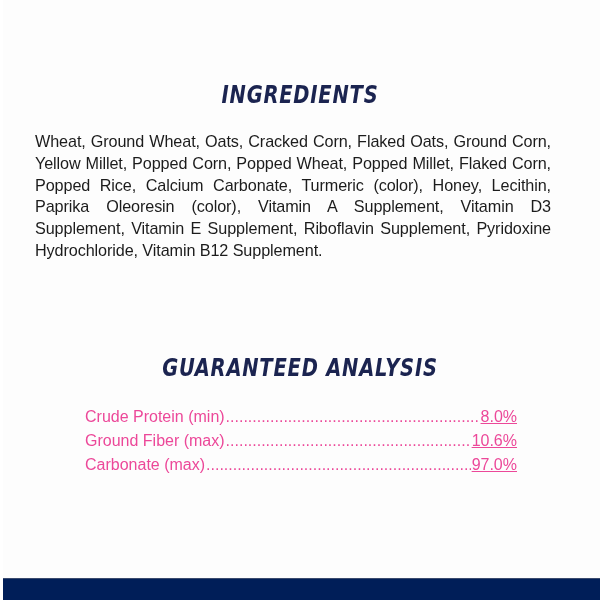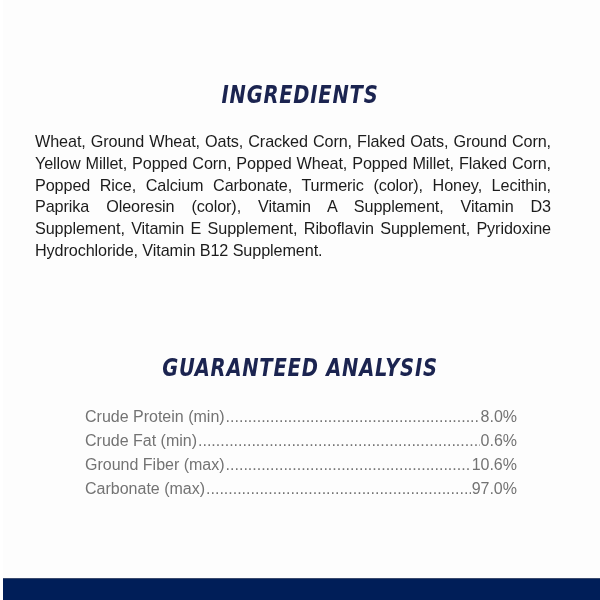--- a/index.html
+++ b/index.html
@@ -58,35 +58,35 @@
       left: 85px;
       top: 405px;
       width: 432px;
     }
     .analysis-row {
       display: flex;
       align-items: baseline;
       height: 24px;
       font-size: 16px;
       line-height: 24px;
-      color: #737373;
+      color: #ec4899;
       white-space: nowrap;
       overflow: hidden;
     }
     .analysis-label { flex: 0 0 auto; }
     .analysis-dots {
       flex: 1 1 auto;
       overflow: hidden;
       letter-spacing: 0px;
       margin: 0 1px;
     }
     .analysis-dots::before {
       content: "....................................................................................................................................";
     }
-    .analysis-value { flex: 0 0 auto; text-align: right; }
+    .analysis-value { flex: 0 0 auto; text-align: right; text-decoration: underline; }
 
     .bottom-bar {
       position: absolute;
       left: 3px;
       top: 578px;
       width: 597px;
       height: 22px;
       background: #001e58;
       border-top: 1px solid #3a4a6e;
     }
@@ -102,25 +102,20 @@
 
 <div class="section-title" id="analysis-title">GUARANTEED ANALYSIS</div>
 
 <div class="analysis">
   <div class="analysis-row">
     <span class="analysis-label">Crude Protein (min)</span>
     <span class="analysis-dots"></span>
     <span class="analysis-value">8.0%</span>
   </div>
   <div class="analysis-row">
-    <span class="analysis-label">Crude Fat (min)</span>
-    <span class="analysis-dots"></span>
-    <span class="analysis-value">0.6%</span>
-  </div>
-  <div class="analysis-row">
     <span class="analysis-label">Ground Fiber (max)</span>
     <span class="analysis-dots"></span>
     <span class="analysis-value">10.6%</span>
   </div>
   <div class="analysis-row">
     <span class="analysis-label">Carbonate (max)</span>
     <span class="analysis-dots"></span>
     <span class="analysis-value">97.0%</span>
   </div>
 </div>

